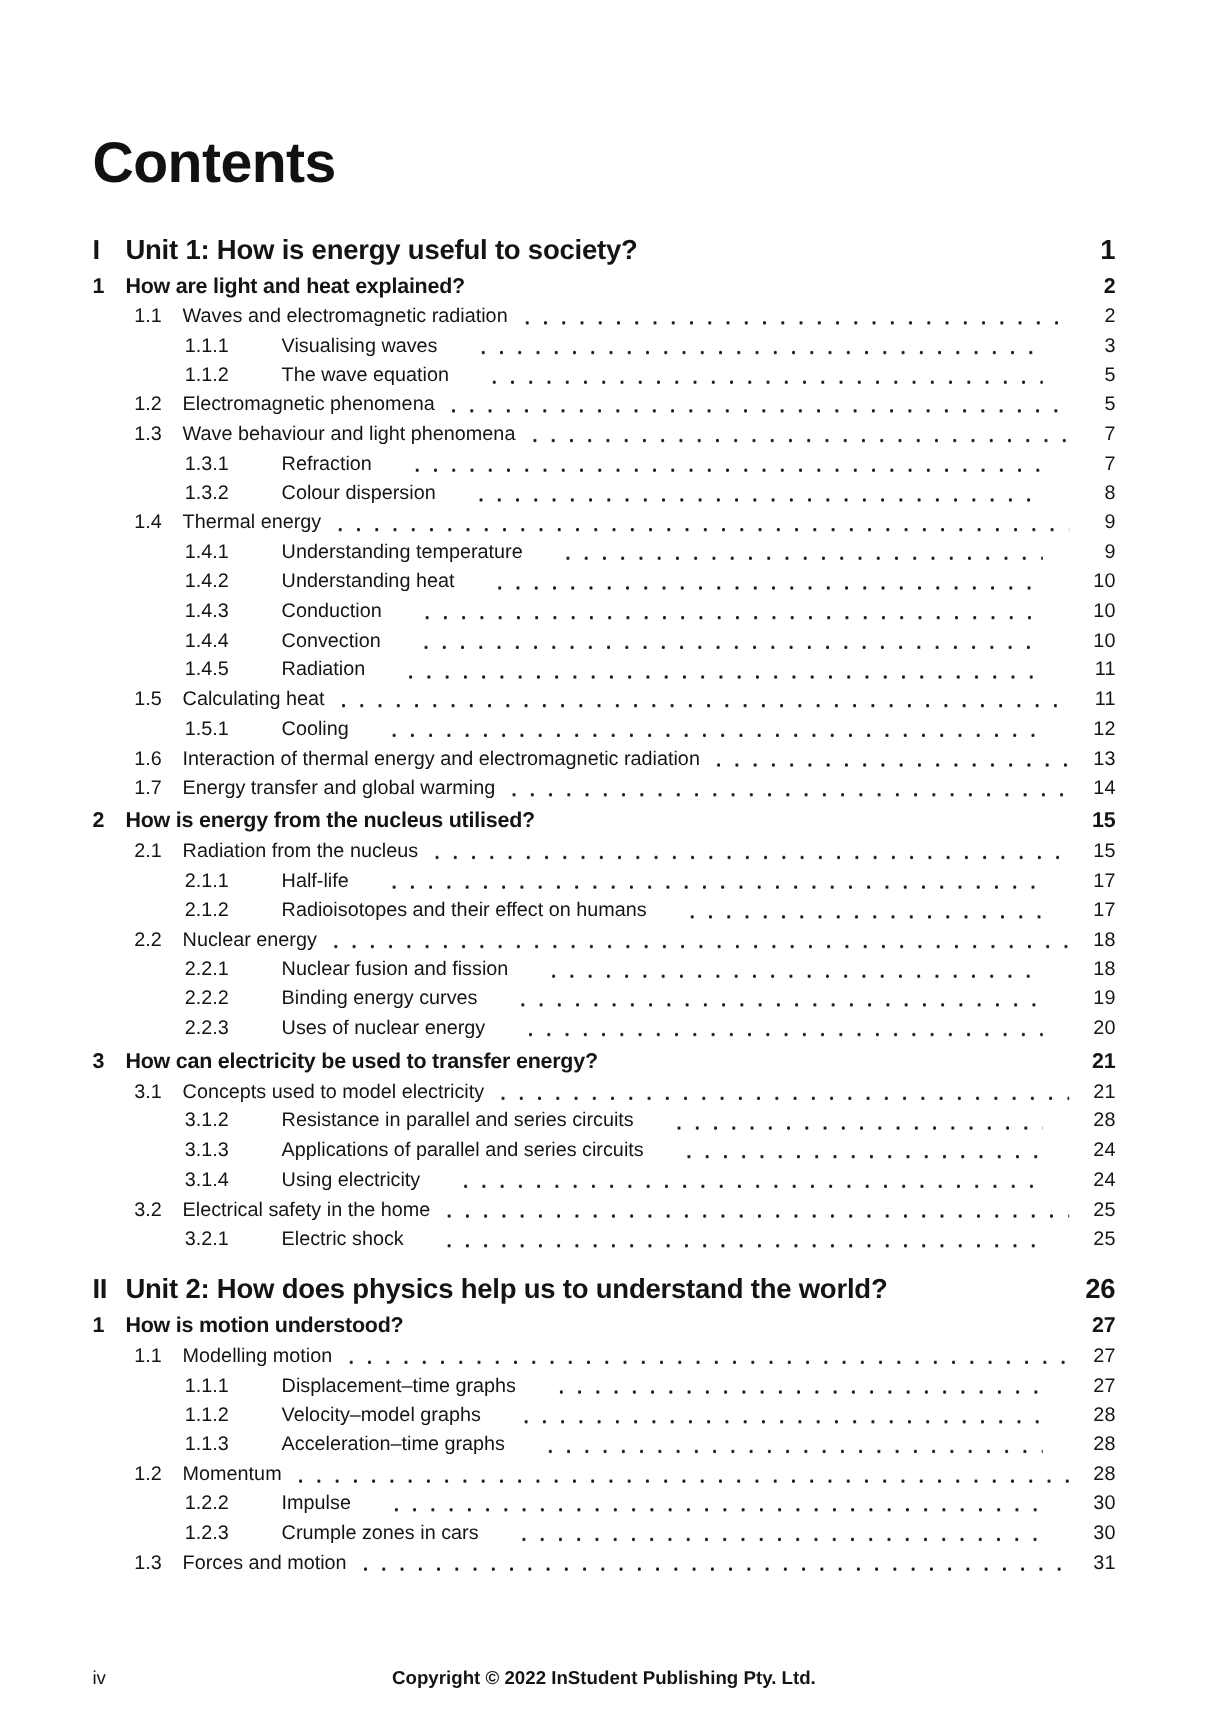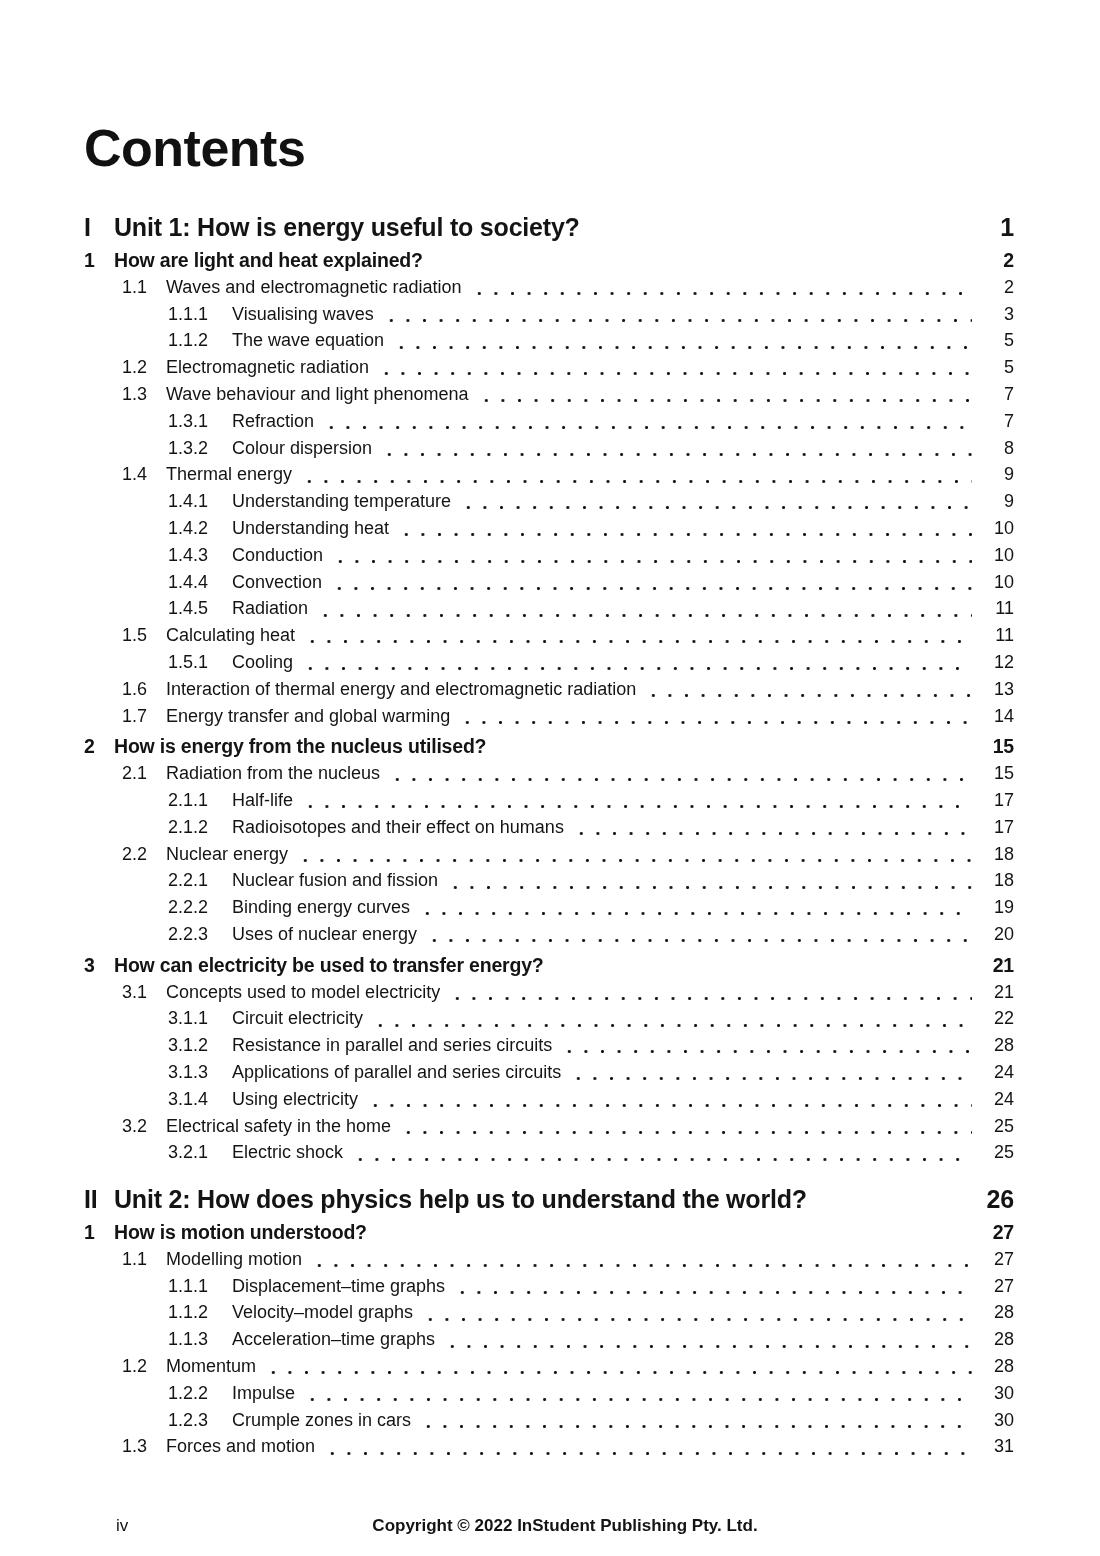--- a/index.html
+++ b/index.html
@@ -64,32 +64,31 @@
     font-size: 19.5px;
     font-weight: bold;
     margin-top: 4px;
     letter-spacing: -0.2px;
   }
   .lv-chapter .num { width: 30px; }
 
   .lv-section { padding-left: 38px; }
   .lv-section .num { width: 44px; }
 
-  .lv-subsection { padding-left: 84px; }
+  .lv-subsection { padding-left: 84px; gap: 24px; }
   .lv-subsection .num { width: 64px; }
 
   .footer {
     position: absolute;
     left: 84px;
     right: 86px;
     top: 1516px;
     height: 26px;
     font-size: 17px;
     color: #141414;
-    margin-left: 32px;
   }
   .footer .pagenum {
     position: absolute;
     left: 0;
     top: 0;
   }
   .footer .copyright {
     display: block;
     text-align: center;
     font-weight: bold;
@@ -128,21 +127,21 @@
     <span class="pg">3</span>
   </div>
       <div class="row lv-subsection">
     <span class="num">1.1.2</span>
     <span class="title">The wave equation</span>
     <span class="dots"></span>
     <span class="pg">5</span>
   </div>
       <div class="row lv-section">
     <span class="num">1.2</span>
-    <span class="title">Electromagnetic radiation</span>
+    <span class="title">Electromagnetic phenomena</span>
     <span class="dots"></span>
     <span class="pg">5</span>
   </div>
       <div class="row lv-section">
     <span class="num">1.3</span>
     <span class="title">Wave behaviour and light phenomena</span>
     <span class="dots"></span>
     <span class="pg">7</span>
   </div>
       <div class="row lv-subsection">
@@ -271,26 +270,20 @@
     <span class="dots no-dots"></span>
     <span class="pg">21</span>
   </div>
       <div class="row lv-section">
     <span class="num">3.1</span>
     <span class="title">Concepts used to model electricity</span>
     <span class="dots"></span>
     <span class="pg">21</span>
   </div>
       <div class="row lv-subsection">
-    <span class="num">3.1.1</span>
-    <span class="title">Circuit electricity</span>
-    <span class="dots"></span>
-    <span class="pg">22</span>
-  </div>
-      <div class="row lv-subsection">
     <span class="num">3.1.2</span>
     <span class="title">Resistance in parallel and series circuits</span>
     <span class="dots"></span>
     <span class="pg">28</span>
   </div>
       <div class="row lv-subsection">
     <span class="num">3.1.3</span>
     <span class="title">Applications of parallel and series circuits</span>
     <span class="dots"></span>
     <span class="pg">24</span>

